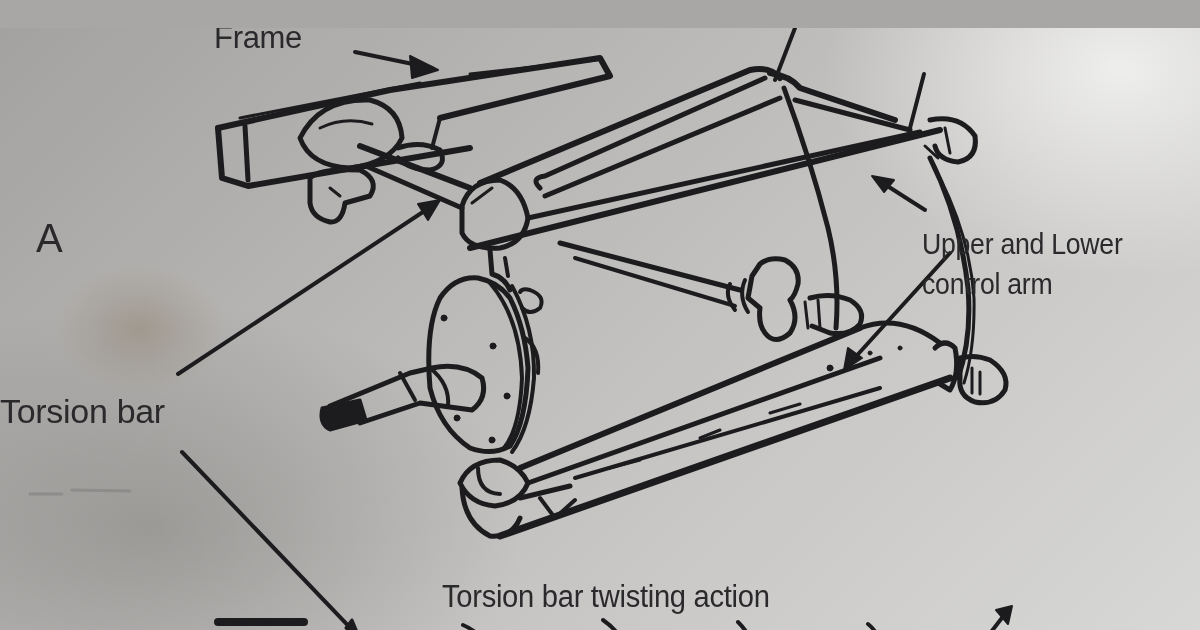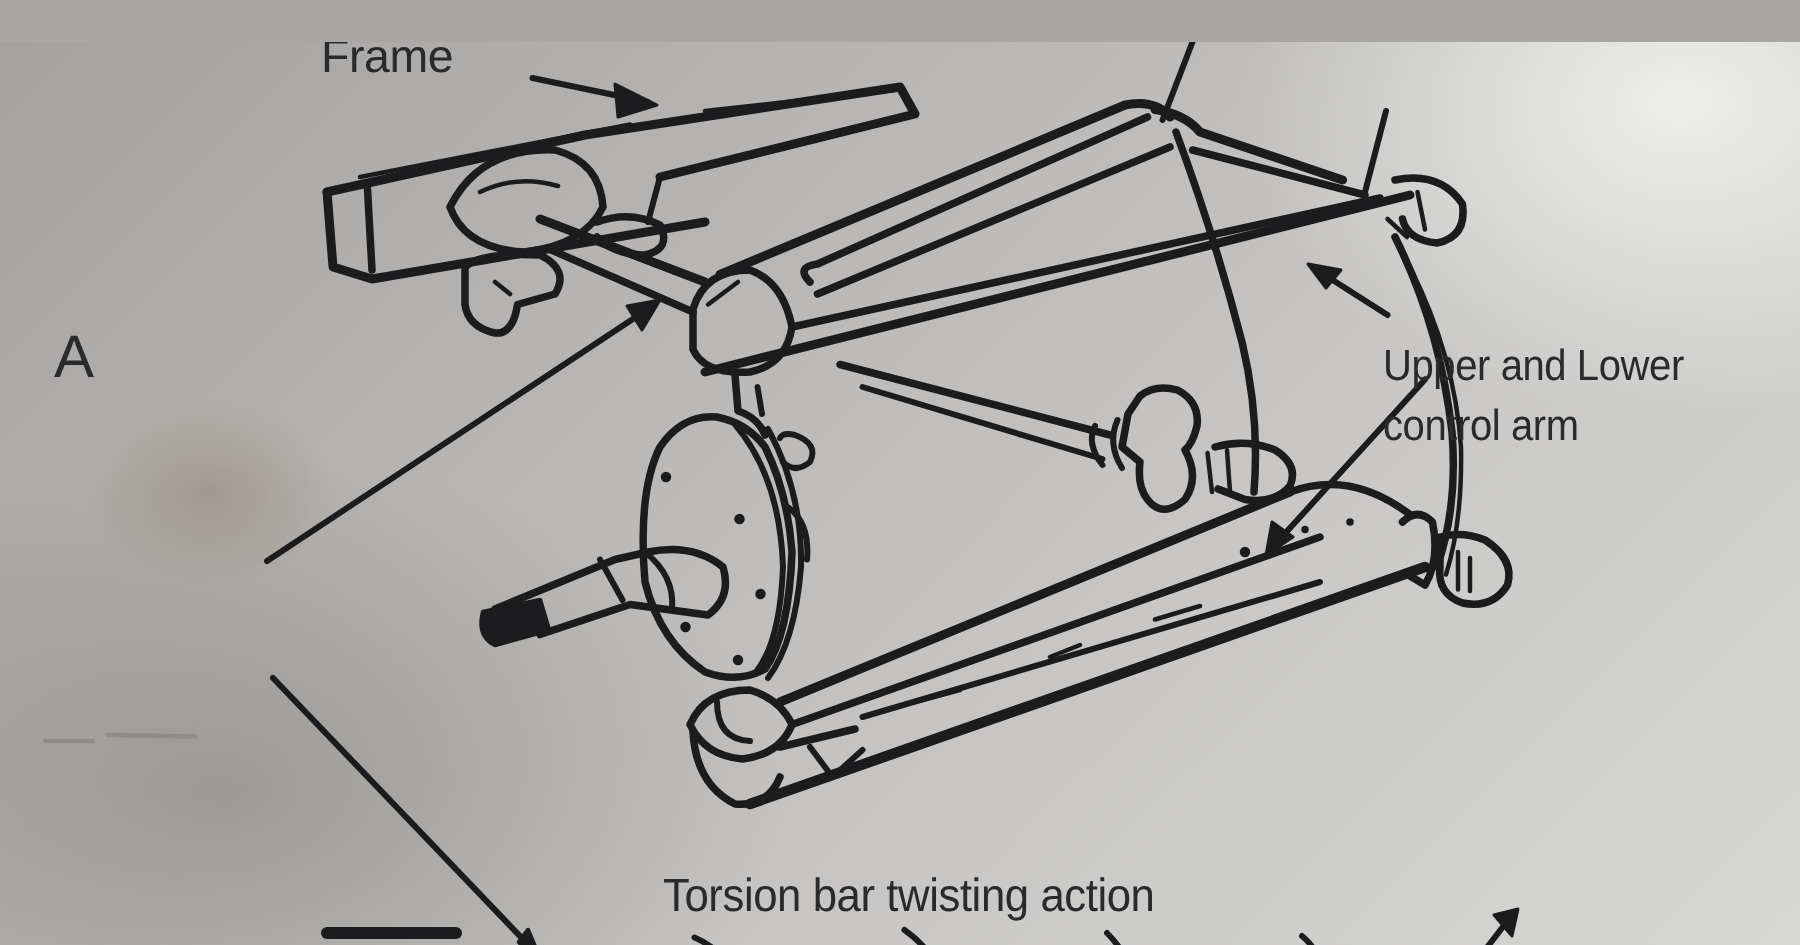--- a/index.html
+++ b/index.html
@@ -176,20 +176,21 @@
         <path d="M738 594 Q750 606 754 620" stroke-width="4"></path>
         <path d="M868 596 Q878 604 880 616" stroke-width="4"></path>
       </g>
 
       <path d="M30 466 L62 466 M72 462 L130 463" stroke="#8e8c8a" stroke-width="3"></path>
     </g>
   </svg>
 
   <div class="label lbl-frame">Frame</div>
   <div class="label lbl-a">A</div>
+  <div class="label lbl-torsion">Torsion bar</div>
   <div class="label lbl-arm">
     <span>Upper and Lower</span>
     <span>control arm</span>
   </div>
   <div class="label lbl-twist">Torsion bar twisting action</div>
   <div class="label lbl-b">B</div>
 
 </div>
 
 </body></html>

